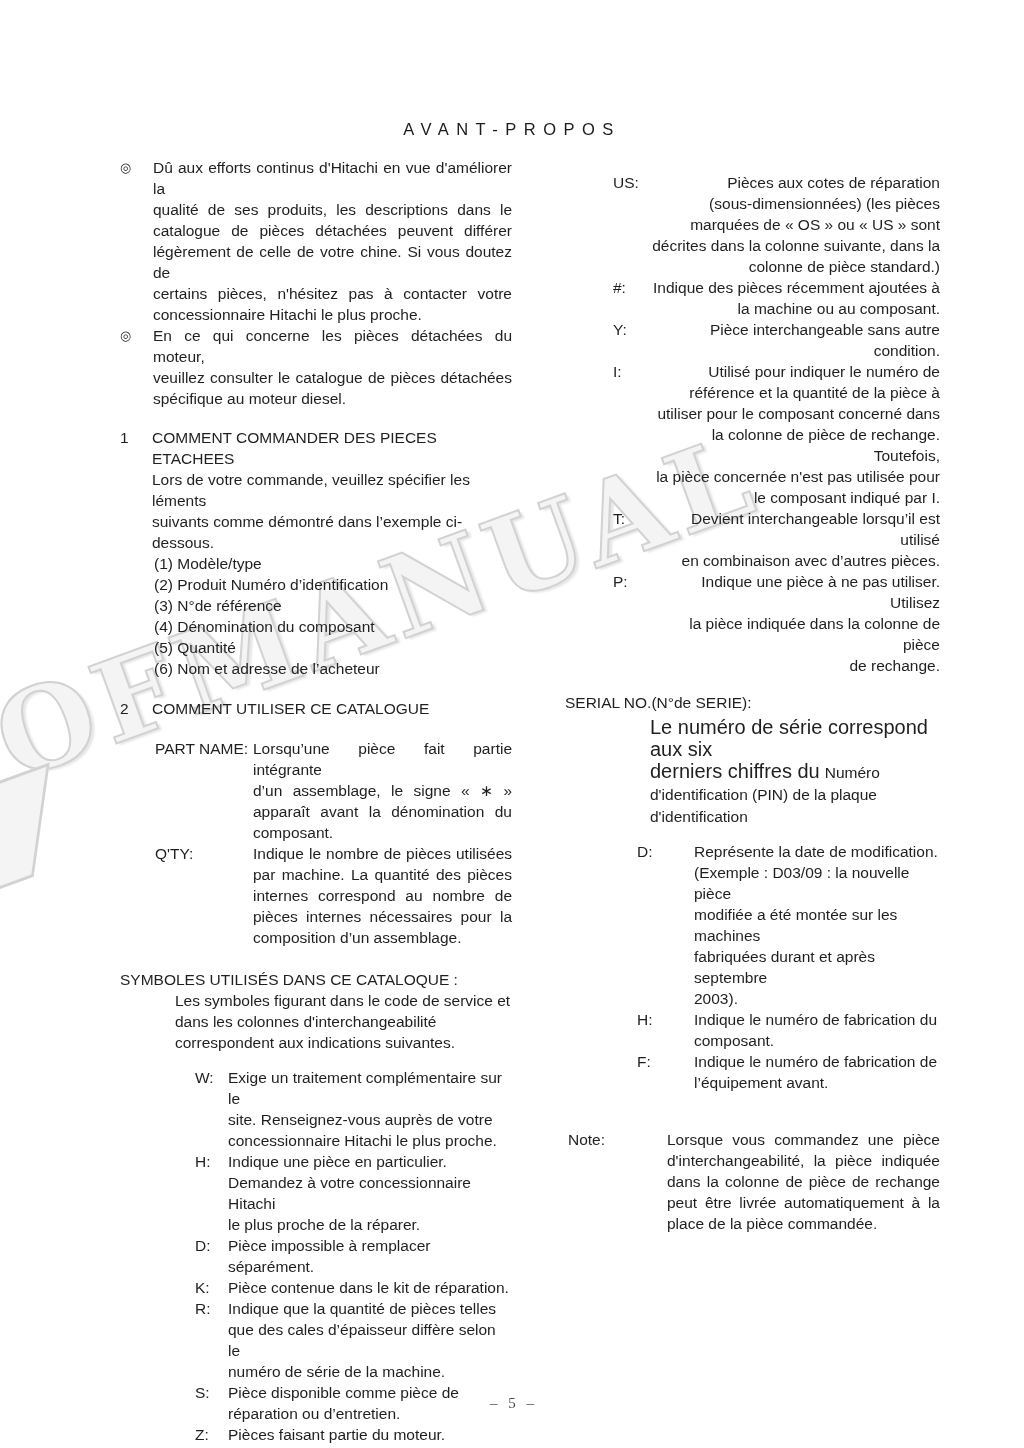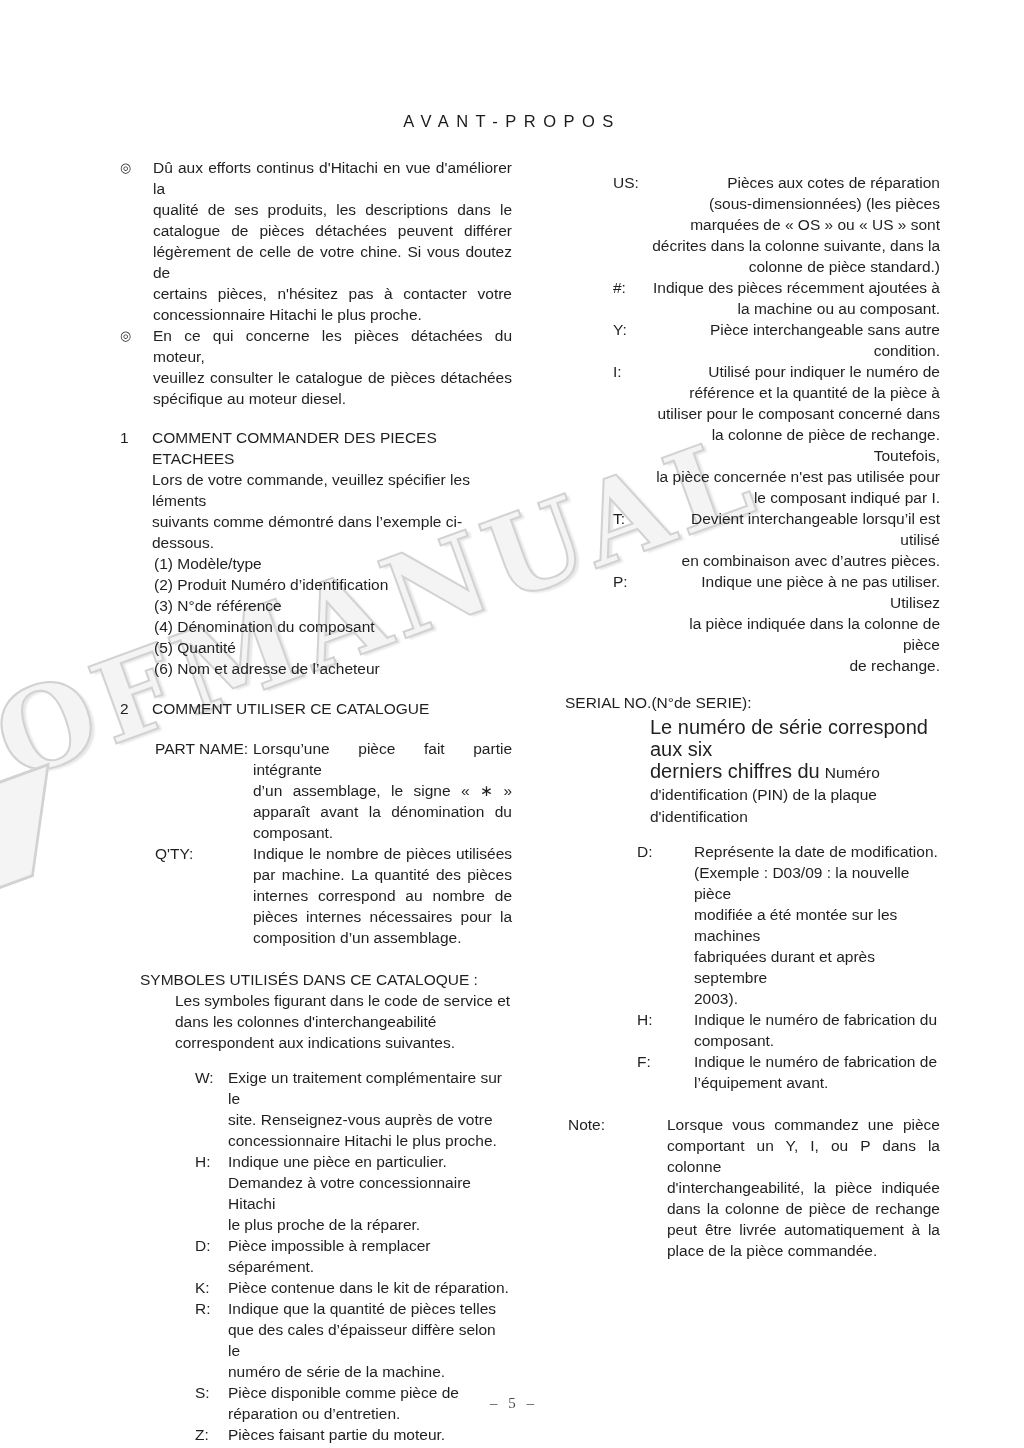--- a/index.html
+++ b/index.html
@@ -3,21 +3,21 @@
 <meta charset="utf-8">
 <style>
   html,body { margin:0; padding:0; background:#e8e8e8; }
   .page {
     position:relative; width:1024px; height:1448px; margin:0 auto;
     background:#ffffff; overflow:hidden;
     font-family:"Liberation Sans", sans-serif;
     font-size:15.5px; line-height:21px; color:#1f1f1f;
   }
   .title {
-    position:absolute; top:111px; left:0; right:0; margin:0;
+    position:absolute; top:111px; left:0; right:0; margin:8px;
     text-align:center; font-size:16.5px; font-weight:normal;
     letter-spacing:7.5px; color:#1b1b1b; z-index:2;
   }
   
   .watermark {
     position:absolute; left:6px; top:668px; z-index:1;
     font-family:"DejaVu Serif", serif; font-weight:bold;
     font-size:112px; line-height:150px; letter-spacing:6px;
     white-space:nowrap;
     color:#f4f4f4;
@@ -44,42 +44,42 @@
   .sec    { display:flex; margin-top:18px; }
   .sec2   { margin-top:19px; }
   .num    { width:32px; flex:none; }
   .sec-body { flex:1; }
   .items  { margin-left:2px; }
   .defs   { margin-top:19px; margin-left:35px; }
   .def-row { display:flex; }
   .def-label { width:98px; flex:none; }
   .def-body  { flex:1; }
   .sym-section { margin-top:21px; }
-  .sym-heading { margin-left:20px; }
+  .sym-heading { }
   .sym-intro   { margin-left:55px; }
   .sym-list    { margin-top:14px; margin-left:75px; }
   .sym-row  { display:flex; }
   .sym-key  { width:33px; flex:none; }
   .sym-body { flex:1; }
 
   
   .r-sym-row { display:flex; margin-left:48px; }
   .r-key  { width:35px; flex:none; }
   .r-body { flex:1;text-align:right; }
   .serial { margin-top:16px; }
   .serial-desc { margin-left:85px; margin-top:3px; line-height:22px; }
   .serif { font-family:Liberation Sans, sans-serif; font-size:20px; }
   .mix-gap { margin-left:5px; }
   .serial-syms { margin-top:13px; }
   .rs-row { display:flex; margin-left:72px; }
   .rs-key { width:33px; flex:none; }
   .rs-body { flex:1;margin-left:24px; }
   .replaceable { margin-top:18px; }
   .repl-lines  { margin-left:25px; }
-  .note-row   { display:flex; margin-top:21px; margin-left:3px; }
+  .note-row   { display:flex; margin-top:36px; margin-left:3px; }
   .note-label { width:99px; flex:none; }
   .note-body  { flex:1; }
 
   .footer {
     position:absolute; top:1393px; left:0; right:0; z-index:2;
     text-align:center; font-family:"Liberation Serif", serif;
     font-size:15px; color:#4a4a4a; word-spacing:7px;
   }
 </style>
 </head>
@@ -314,21 +314,20 @@
             </div>
         </div>
       </div>
     </div>
 
 
     <div class="note-row">
       <span class="note-label">Note:</span>
       <div class="note-body justify">
           <div class="ln jl">Lorsque vous commandez une pièce</div>
-          <div class="ln jl">comportant un Y, I, ou P dans la colonne</div>
           <div class="ln jl">d'interchangeabilité, la pièce indiquée</div>
           <div class="ln jl">dans la colonne de pièce de rechange</div>
           <div class="ln jl">peut être livrée automatiquement à la</div>
           <div class="ln">place de la pièce commandée.</div>
         </div>
     </div>
   </div>
 
   <div class="footer">– 5 –</div>
 </div>

